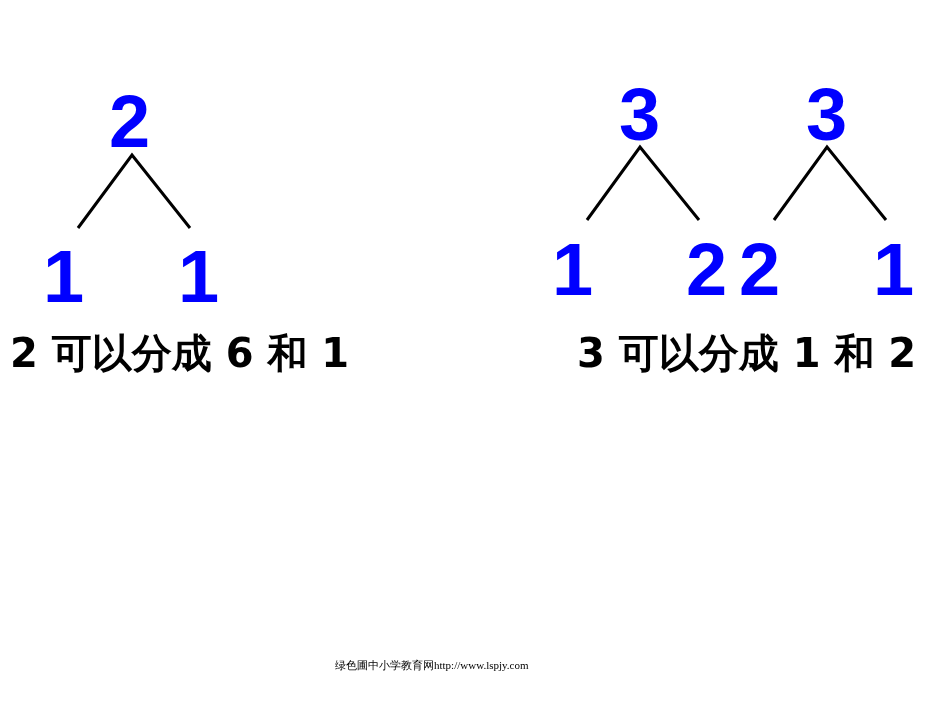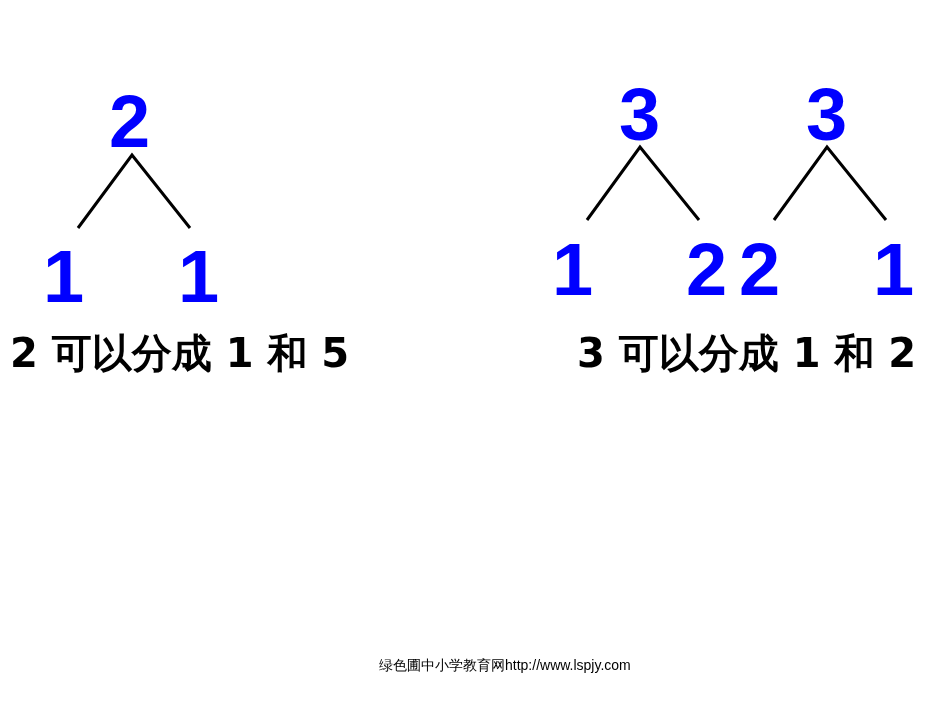--- a/index.html
+++ b/index.html
@@ -19,26 +19,25 @@
       color: #000000;
       font-size: 40px;
       line-height: 1;
       white-space: nowrap;
     }
     .footer {
       position: absolute;
       left: 335px;
       top: 655px;
       width: 290px;
-      font-family: Liberation Sans, sans-serif;
-      font-size: 14px;
+      font-family: Liberation Serif, serif;
+      font-size: 11px;
       color: #000000;
       line-height: 20px;
       word-break: break-all;
-      margin-left: 44px;
     }
     svg.lines { position: absolute; left: 0; top: 0; }
   </style>
 </head>
 <body>
 
 <svg class="lines" width="950" height="713">
   <g stroke="#000" stroke-width="3" fill="none">
 
     <polyline points="78,228 132,155 190,228"></polyline>
@@ -54,16 +53,16 @@
 <div class="num" style="left:178px; top:240px;">1</div>
 
 <div class="num" style="left:619px; top:78px;">3</div>
 <div class="num" style="left:552px; top:233px;">1</div>
 <div class="num" style="left:686px; top:233px;">2</div>
 
 <div class="num" style="left:806px; top:78px;">3</div>
 <div class="num" style="left:739px; top:233px;">2</div>
 <div class="num" style="left:873px; top:233px;">1</div>
 
-<div class="caption" style="left:10px; top:333px;">2 可以分成 1 和 5</div>
+<div class="caption" style="left:10px; top:333px;">2 可以分成 6 和 1</div>
 <div class="caption" style="left:577px; top:333px;">3 可以分成 1 和 2</div>
 
 <div class="footer">绿色圃中小学教育网http://www.lspjy.com</div>
 
 </body></html>

